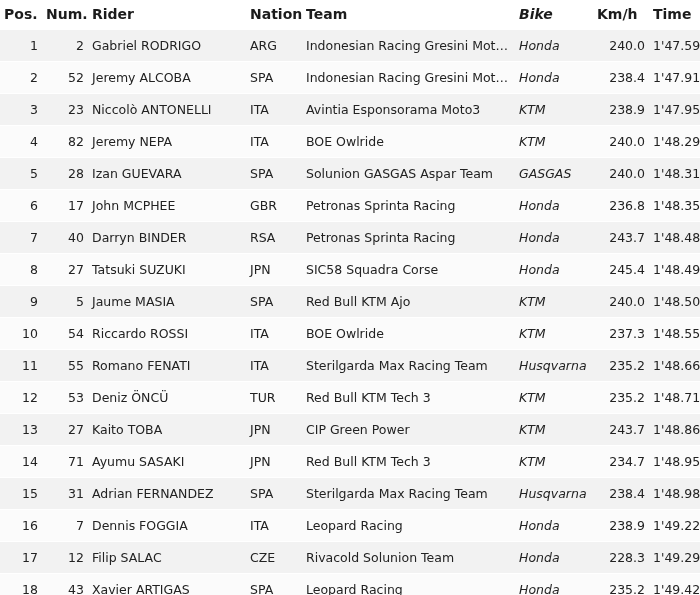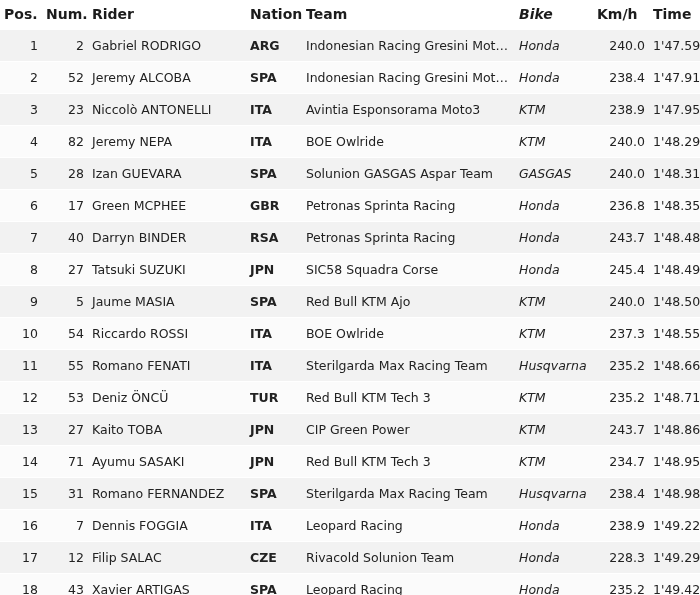--- a/index.html
+++ b/index.html
@@ -40,21 +40,21 @@
   tbody tr:nth-child(odd) td {
     background: #f2f2f2;
   }
   tbody tr:nth-child(even) td {
     background: #fbfbfb;
   }
   
   .c-pos   { width: 34px;  text-align: right; padding-right: 6px; }
   .c-num   { width: 38px;  text-align: right; padding-right: 8px; }
   .c-rider { width: 150px; }
-  .c-nat   { width: 48px; font-weight: bold; }
+  .c-nat   { width: 48px; }
   .c-team  { width: 205px; }
   .c-bike  { width: 70px; font-style: italic; }
   .c-kmh   { width: 48px;  text-align: right; padding-right: 6px; margin-top: 43px; }
   .c-time  { width: 62px; }
 
   th.c-pos, th.c-num { text-align: left; padding-left: 6px; }
   th.c-kmh { text-align: left; }
   td.c-rider { font-weight: normal; }
   tbody tr td { border-top: 1px solid #ffffff; }
 </style>
@@ -122,21 +122,21 @@
         <td class="c-rider">Izan GUEVARA</td>
         <td class="c-nat">SPA</td>
         <td class="c-team">Solunion GASGAS Aspar Team</td>
         <td class="c-bike">GASGAS</td>
         <td class="c-kmh">240.0</td>
         <td class="c-time">1'48.318</td>
       </tr>
       <tr>
         <td class="c-pos">6</td>
         <td class="c-num">17</td>
-        <td class="c-rider">Green MCPHEE</td>
+        <td class="c-rider">John MCPHEE</td>
         <td class="c-nat">GBR</td>
         <td class="c-team">Petronas Sprinta Racing</td>
         <td class="c-bike">Honda</td>
         <td class="c-kmh">236.8</td>
         <td class="c-time">1'48.350</td>
       </tr>
       <tr>
         <td class="c-pos">7</td>
         <td class="c-num">40</td>
         <td class="c-rider">Darryn BINDER</td>
@@ -212,21 +212,21 @@
         <td class="c-rider">Ayumu SASAKI</td>
         <td class="c-nat">JPN</td>
         <td class="c-team">Red Bull KTM Tech 3</td>
         <td class="c-bike">KTM</td>
         <td class="c-kmh">234.7</td>
         <td class="c-time">1'48.957</td>
       </tr>
       <tr>
         <td class="c-pos">15</td>
         <td class="c-num">31</td>
-        <td class="c-rider">Romano FERNANDEZ</td>
+        <td class="c-rider">Adrian FERNANDEZ</td>
         <td class="c-nat">SPA</td>
         <td class="c-team">Sterilgarda Max Racing Team</td>
         <td class="c-bike">Husqvarna</td>
         <td class="c-kmh">238.4</td>
         <td class="c-time">1'48.984</td>
       </tr>
       <tr>
         <td class="c-pos">16</td>
         <td class="c-num">7</td>
         <td class="c-rider">Dennis FOGGIA</td>

